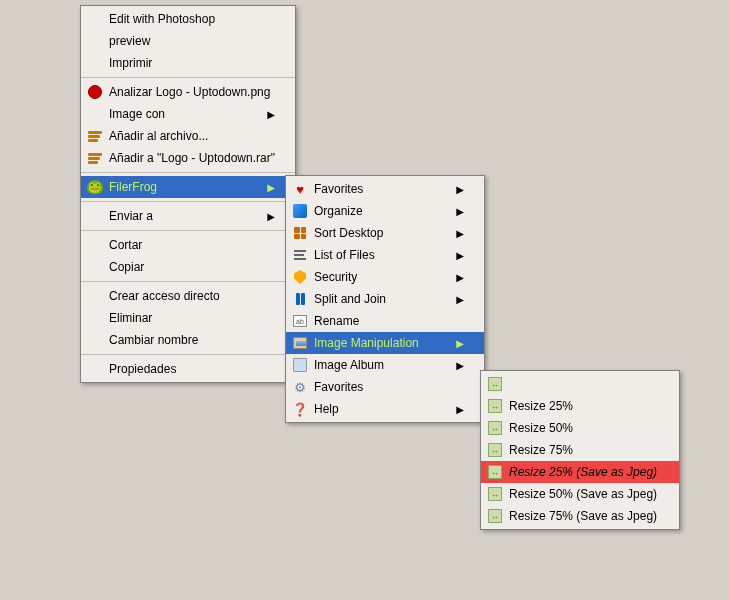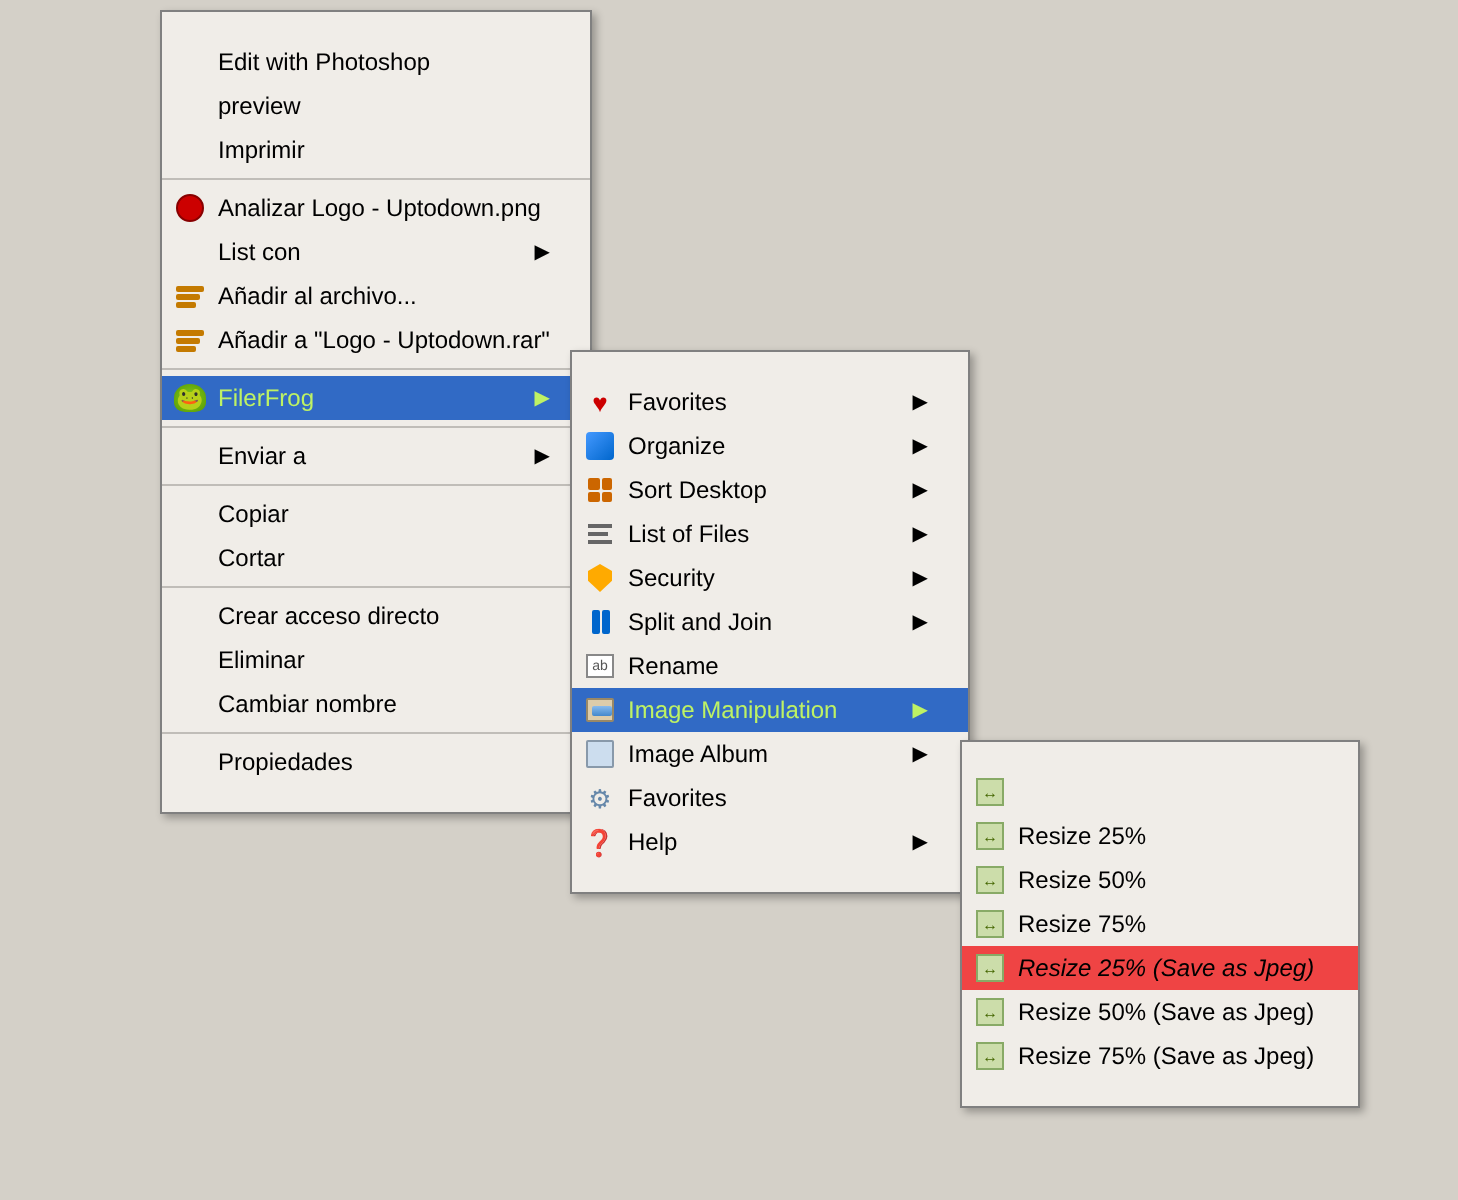--- a/index.html
+++ b/index.html
@@ -12,21 +12,21 @@
       overflow: hidden;
       position: relative;
     }
 
     .menu {
       position: absolute;
       background: #f0ede8;
       border: 1px solid #808080;
       box-shadow: 2px 2px 4px rgba(0,0,0,0.3);
       min-width: 200px;
-      padding: 14px 0;
+      padding: 2px 0;
     }
 
     .menu-item {
       padding: 3px 20px 3px 6px;
       display: flex;
       align-items: center;
       gap: 6px;
       cursor: pointer;
       white-space: nowrap;
       position: relative;
@@ -261,21 +261,21 @@
   </div>
   <div class="menu-separator"></div>
   <div class="menu-item">
     <span class="icon">
       <div class="icon-red-circle"></div>
     </span>
     <span class="menu-item-text">Analizar Logo - Uptodown.png</span>
   </div>
   <div class="menu-item">
     <span class="icon"></span>
-    <span class="menu-item-text">List con</span>
+    <span class="menu-item-text">Image con</span>
     <span class="arrow">▶</span>
   </div>
   <div class="menu-item">
     <span class="icon">
       <div class="icon-stack">
           <span></span>
           <span></span>
           <span></span>
         </div>
     </span>
@@ -301,26 +301,26 @@
   </div>
   <div class="menu-separator"></div>
   <div class="menu-item">
     <span class="icon"></span>
     <span class="menu-item-text">Enviar a</span>
     <span class="arrow">▶</span>
   </div>
   <div class="menu-separator"></div>
   <div class="menu-item">
     <span class="icon"></span>
+    <span class="menu-item-text">Cortar</span>
+  </div>
+  <div class="menu-item">
+    <span class="icon"></span>
     <span class="menu-item-text">Copiar</span>
   </div>
-  <div class="menu-item">
-    <span class="icon"></span>
-    <span class="menu-item-text">Cortar</span>
-  </div>
   <div class="menu-separator"></div>
   <div class="menu-item">
     <span class="icon"></span>
     <span class="menu-item-text">Crear acceso directo</span>
   </div>
   <div class="menu-item">
     <span class="icon"></span>
     <span class="menu-item-text">Eliminar</span>
   </div>
   <div class="menu-item">

